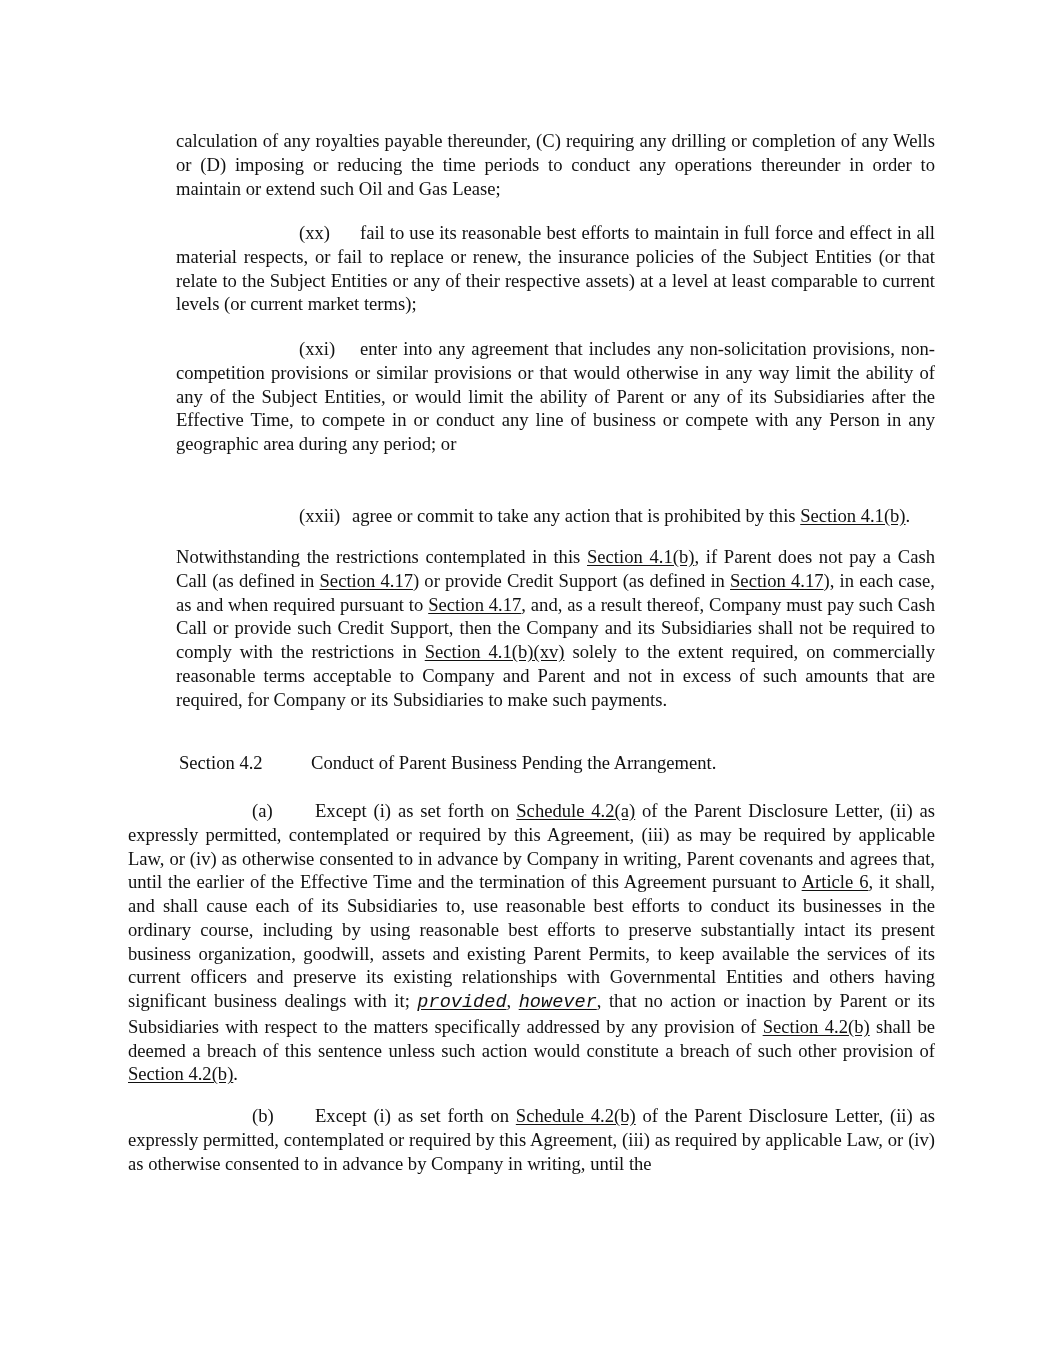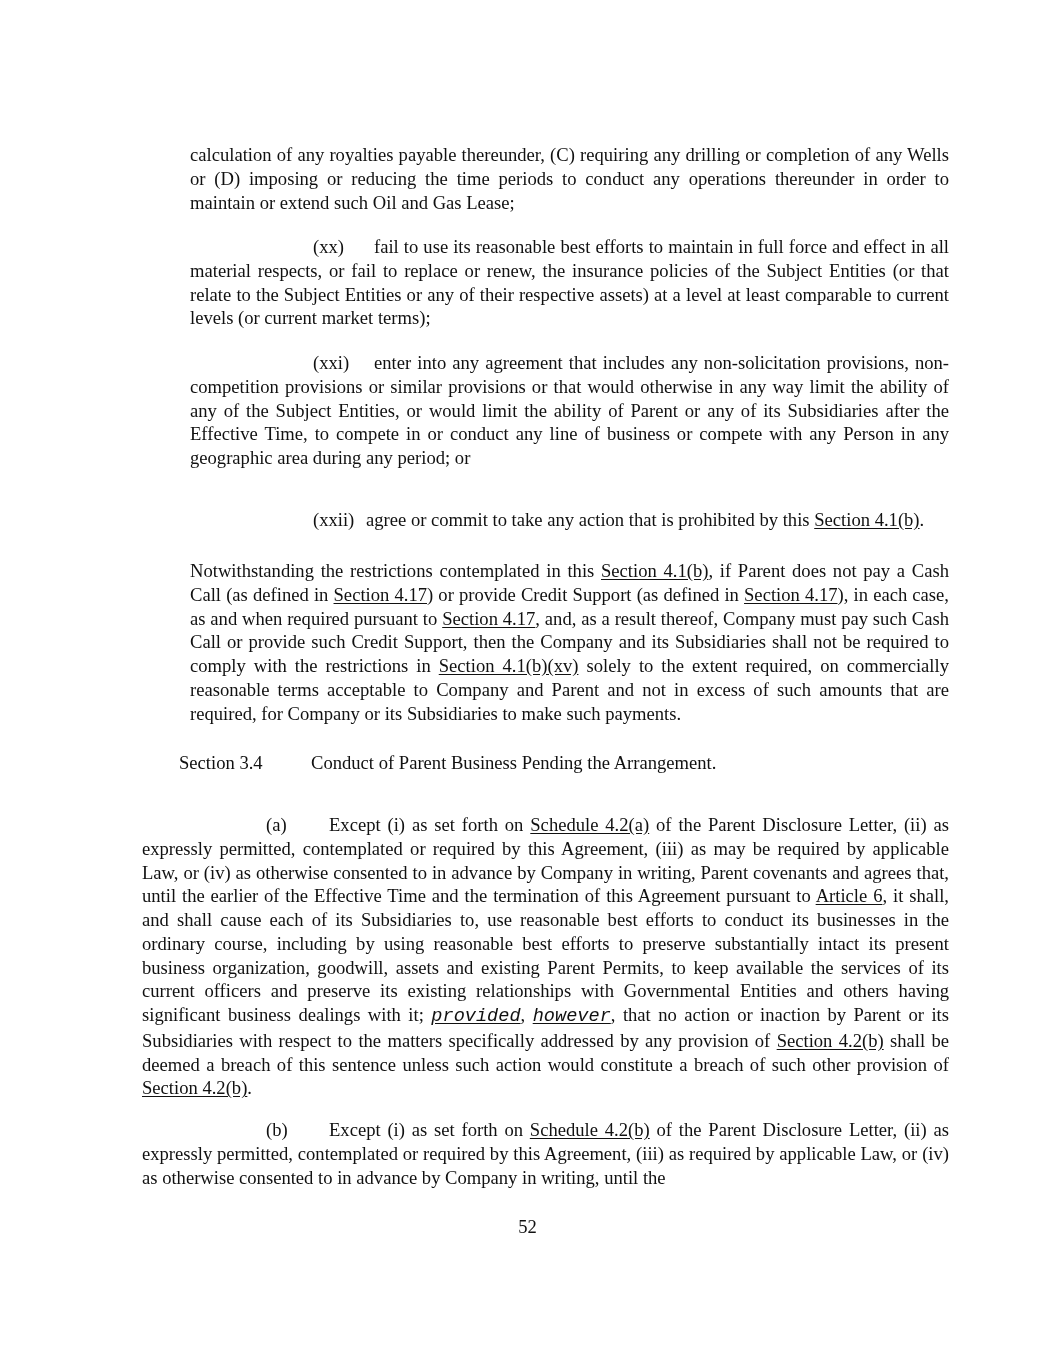--- a/index.html
+++ b/index.html
@@ -20,21 +20,21 @@
     .page {
       position: absolute;
       left: 0;
       top: 0;
       width: 1055px;
       height: 1365px;
     }
     .para {
       position: absolute;
       text-align: justify;
-      margin: 18px;
+      margin: 4px;
     }
     .indent-narrow {
       left: 172px;
       width: 759px;
     }
     .indent-wide {
       left: 124px;
       width: 807px;
     }
     .num {
@@ -74,25 +74,24 @@
 <body>
 
 <div class="page">
 
   <p class="para indent-narrow" style="top:125px;"><span>calculation of any royalties payable thereunder, (C) requiring any drilling or completion of any Wells or (D) imposing or reducing the time periods to conduct any operations thereunder in order to maintain or extend such Oil and Gas Lease;</span></p>
 
   <p class="para indent-narrow" style="top:217px;"><span class="num" style="margin-left:123px; width:61px;">(xx)</span><span>fail to use its reasonable best efforts to maintain in full force and effect in all material respects, or fail to replace or renew, the insurance policies of the Subject Entities (or that relate to the Subject Entities or any of their respective assets) at a level at least comparable to current levels (or current market terms);</span></p>
 
   <p class="para indent-narrow" style="top:333px;"><span class="num" style="margin-left:123px; width:61px;">(xxi)</span><span>enter into any agreement that includes any non-solicitation provisions, non-competition provisions or similar provisions or that would otherwise in any way limit the ability of any of the Subject Entities, or would limit the ability of Parent or any of its Subsidiaries after the Effective Time, to compete in or conduct any line of business or compete with any Person in any geographic area during any period; or</span></p>
 
-  <p class="para indent-narrow" style="top:490px;"><span class="num" style="margin-left:123px; width:53px;">(xxii)</span><span>agree or commit to take any action that is prohibited by this</span> <span class="u">Section 4.1(b)</span><span>.</span></p>
+  <p class="para indent-narrow" style="top:500px;"><span class="num" style="margin-left:123px; width:53px;">(xxii)</span><span>agree or commit to take any action that is prohibited by this</span> <span class="u">Section 4.1(b)</span><span>.</span></p>
 
   <p class="para indent-narrow" style="top:541px;"><span>Notwithstanding the restrictions contemplated in this </span><span class="u">Section 4.1(b)</span><span>, if Parent does not pay a Cash Call (as defined in </span><span class="u">Section 4.17</span><span>) or provide Credit Support (as defined in </span><span class="u">Section 4.17</span><span>), in each case, as and when required pursuant to </span><span class="u">Section 4.17</span><span>, and, as a result thereof, Company must pay such Cash Call or provide such Credit Support, then the Company and its Subsidiaries shall not be required to comply with the restrictions in </span><span class="u">Section 4.1(b)(xv)</span><span> solely to the extent required, on commercially reasonable terms acceptable to Company and Parent and not in excess of such amounts that are required, for Company or its Subsidiaries to make such payments.</span></p>
 
-  <div class="section-heading"><span class="sec-num">Section 3.4</span><span class="italic">Conduct of Parent Business Pending the Arrangement</span><span>.</span></div>
+  <div class="section-heading"><span class="sec-num">Section 4.2</span><span class="italic">Conduct of Parent Business Pending the Arrangement</span><span>.</span></div>
 
   <p class="para indent-wide" style="top:795px;"><span class="num" style="margin-left:124px; width:63px;">(a)</span><span>Except (i) as set forth on </span><span class="u">Schedule 4.2(a)</span><span> of the Parent Disclosure Letter, (ii) as expressly permitted, contemplated or required by this Agreement, (iii) as may be required by applicable Law, or (iv) as otherwise consented to in advance by Company in writing, Parent covenants and agrees that, until the earlier of the Effective Time and the termination of this Agreement pursuant to </span><span class="u">Article 6</span><span>, it shall, and shall cause each of its Subsidiaries to, use reasonable best efforts to conduct its businesses in the ordinary course, including by using reasonable best efforts to preserve substantially intact its present business organization, goodwill, assets and existing Parent Permits, to keep available the services of its current officers and preserve its existing relationships with Governmental Entities and others having significant business dealings with it; </span><span class="ui">provided</span><span>, </span><span class="ui">however</span><span>, that no action or inaction by Parent or its Subsidiaries with respect to the matters specifically addressed by any provision of </span><span class="u">Section 4.2(b)</span><span> shall be deemed a breach of this sentence unless such action would constitute a breach of such other provision of </span><span class="u">Section 4.2(b)</span><span>.</span></p>
 
   <p class="para indent-wide" style="top:1100px;"><span class="num" style="margin-left:124px; width:63px;">(b)</span><span>Except (i) as set forth on </span><span class="u">Schedule 4.2(b)</span><span> of the Parent Disclosure Letter, (ii) as expressly permitted, contemplated or required by this Agreement, (iii) as required by applicable Law, or (iv) as otherwise consented to in advance by Company in writing, until the</span></p>
 
-  <div class="page-number">52</div>
 
 </div>
 
 </body></html>

